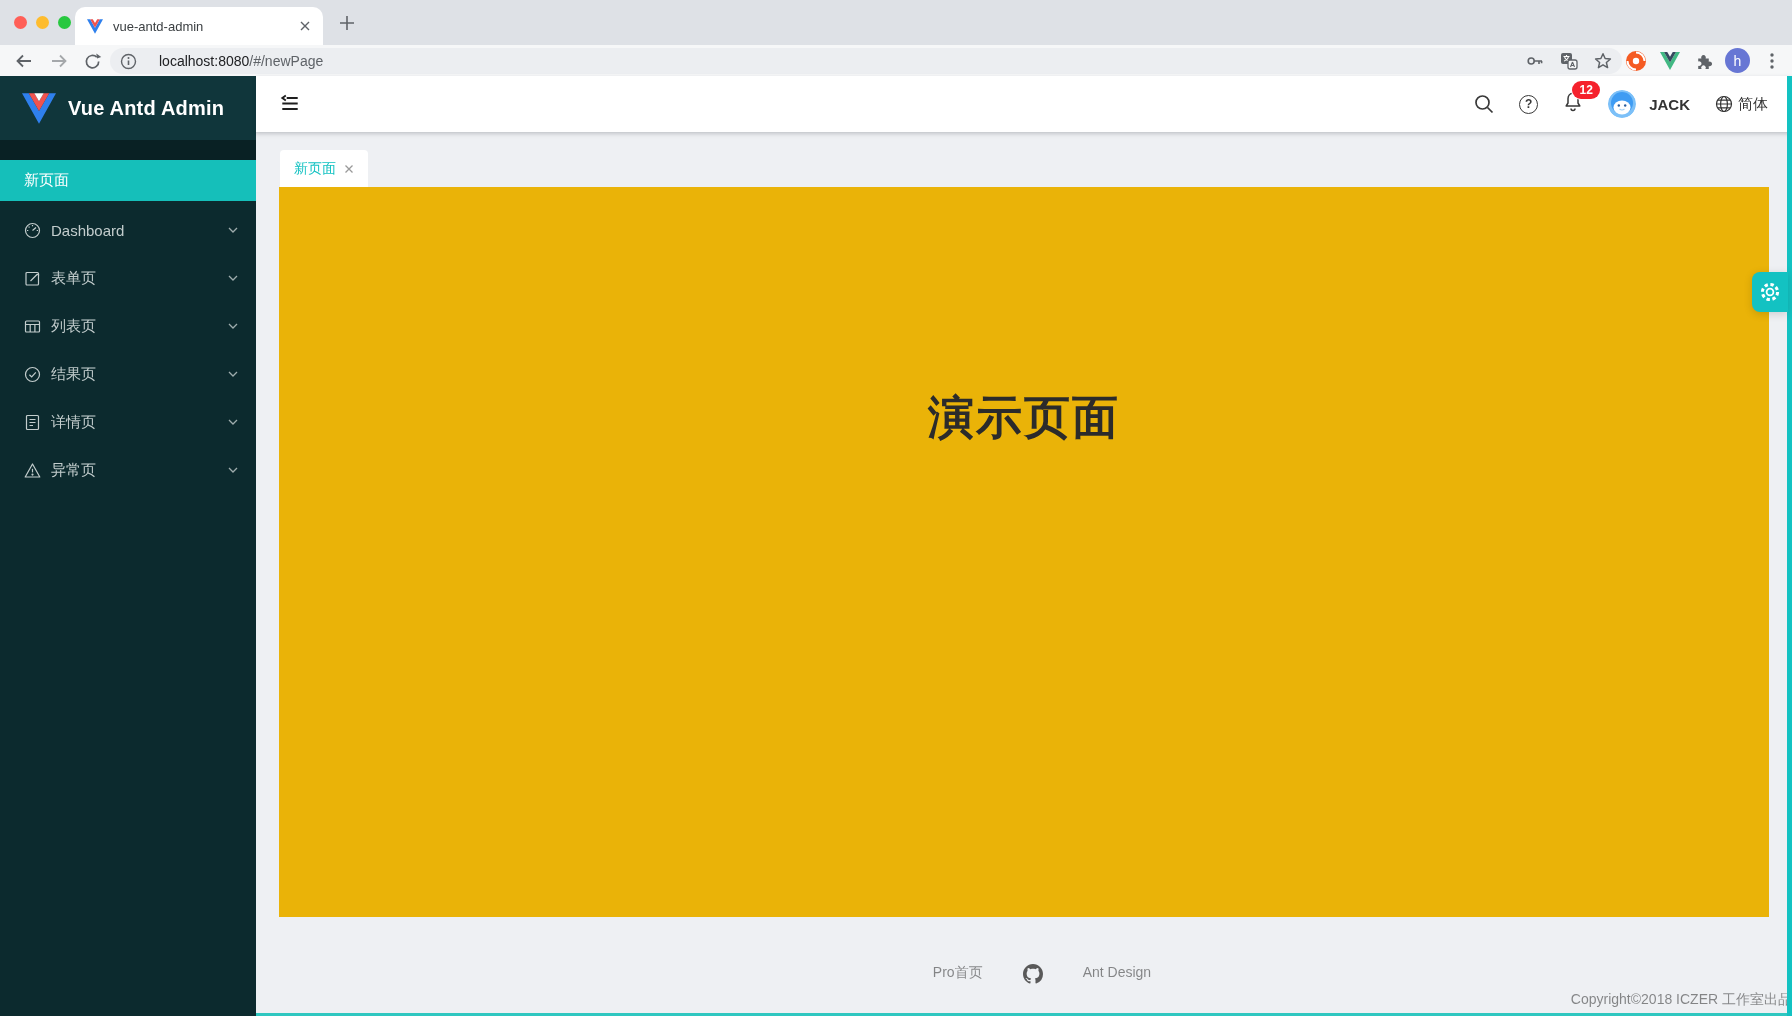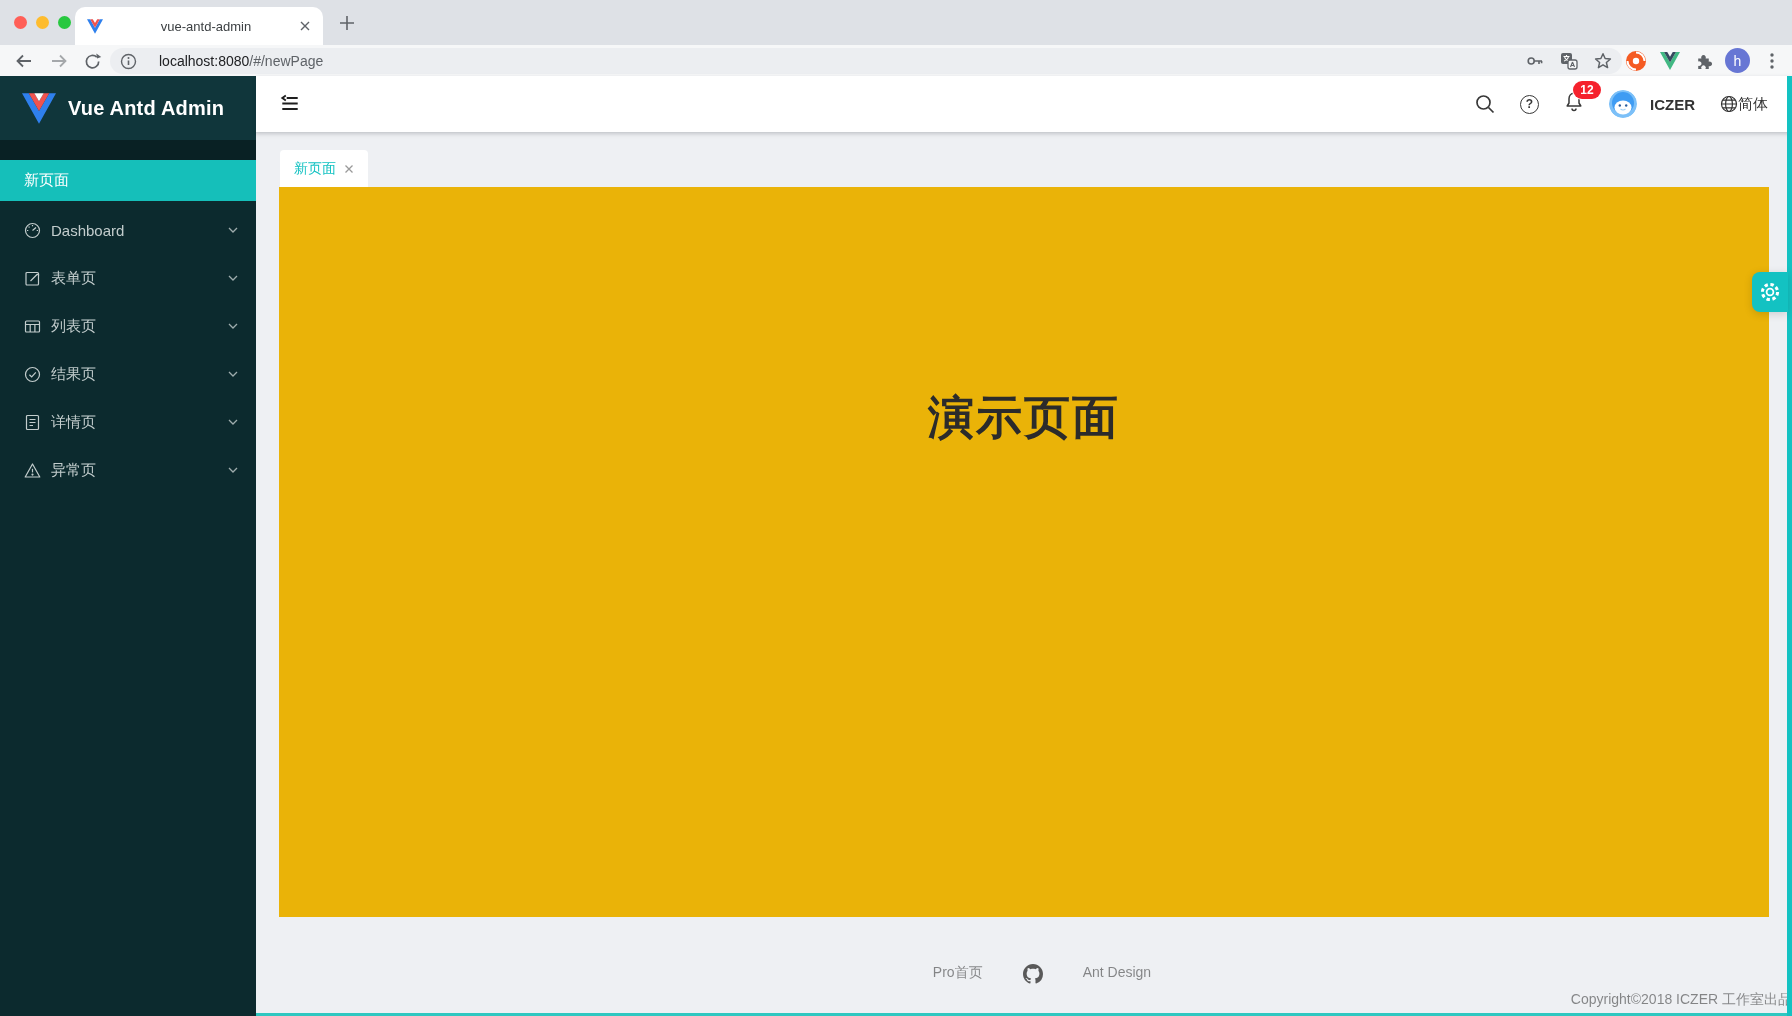--- a/index.html
+++ b/index.html
@@ -7,21 +7,21 @@
     font-family:"Liberation Sans","DejaVu Sans",sans-serif; background:#fff; }
   .stage { position:absolute; inset:0; width:1792px; height:1016px; }
 
   
   .tabstrip { position:absolute; left:0; top:0; right:0; height:45px; background:#dee1e6; }
   .traffic { position:absolute; left:14px; top:16px; display:flex; gap:9px; }
   .traffic .dot { width:13px; height:13px; border-radius:50%; }
   .dot-red{background:#ff5f57}.dot-yellow{background:#febc2e}.dot-green{background:#28c840}
   .btab { position:absolute; left:75px; top:7px; width:248px; height:38px; background:#fff;
     border-radius:10px 10px 0 0; display:flex; align-items:center; padding:0 12px; }
-  .btab-title { font-size:13px; color:#3c4043; margin-left:10px; flex:1; white-space:nowrap; overflow:hidden;text-align:center; }
+  .btab-title { font-size:13px; color:#3c4043; margin-left:10px; flex:1; white-space:nowrap; overflow:hidden; }
   .icon-btn { display:inline-flex; align-items:center; justify-content:center; }
   .newtab { position:absolute; left:336px; top:12px; width:22px; height:22px; color:#5f6368; }
   .toolbar { position:absolute; left:0; top:45px; right:0; height:31px; background:#f6f7f8; }
   .nav-ic { position:absolute; top:4px; width:24px; height:24px; }
   .omnibox { position:absolute; left:110px; top:3px; width:1512px; height:26px; background:#eceef1;
     border-radius:13px; display:flex; align-items:center; padding:0 10px; }
   .url { font-size:14px; margin-left:22px; color:#202124; }
   .url .path { color:#5f6368; }
   .omni-right { position:absolute; right:10px; top:4px; display:flex; gap:16px; }
   .ext-area { position:absolute; right:8px; top:3px; display:flex; gap:9px; align-items:center; }
@@ -54,21 +54,21 @@
   .header-right { position:absolute; right:24px; top:0; height:56px; display:flex; align-items:center; gap:25px; }
   .h-ic { width:20px; height:20px; color:#383838; }
   .q-circle { width:19px; height:19px; border:1.5px solid #383838; border-radius:50%;
     display:flex; align-items:center; justify-content:center; font-size:12px; font-weight:bold; color:#383838; }
   .bell-wrap { position:relative; }
   .badge { position:absolute; top:-11px; left:9px; min-width:28px; height:18px; background:#f5222d;
     color:#fff; font-size:12px; font-weight:bold; border-radius:9px; display:flex; align-items:center;
     justify-content:center; box-shadow:0 0 0 1px #fff; padding:0 6px; }
   .avatar { width:28px; height:28px; border-radius:50%; overflow:hidden; }
   .username { font-size:15px; font-weight:bold; color:#333; margin-left:-12px; }
-  .lang { display:flex; align-items:center; font-size:15px; color:#333; }
+  .lang { display:flex; align-items:center; gap:5px; font-size:15px; color:#333; }
 
   
   .tabbar { position:absolute; left:0; top:56px; right:0; height:55px; background:#eef0f3;
     box-shadow:inset 0 7px 7px -7px rgba(0,0,0,.18); z-index:2; }
   .page-tab { position:absolute; left:24px; top:18px; height:37px; min-width:88px; background:#fff;
     border-radius:4px 4px 0 0; display:flex; align-items:center; justify-content:center;
     gap:8px; padding:0 14px; font-size:14px; color:#13c2c2; cursor:pointer; }
   .page-tab .tclose { width:10px; height:10px; color:#9a9a9a; }
 
   
@@ -337,21 +337,21 @@
           <span class="avatar">
             <svg width="28" height="28" viewBox="0 0 28 28">
                 <circle cx="14" cy="14" r="14" fill="#7cc0f8"></circle>
                 <circle cx="14" cy="13" r="11" fill="#3f9cf3"></circle>
                 <ellipse cx="14" cy="17.5" rx="8.5" ry="7" fill="#fff"></ellipse>
                 <circle cx="10.8" cy="15.5" r="1.2" fill="#2b5f9e"></circle>
                 <circle cx="17.2" cy="15.5" r="1.2" fill="#2b5f9e"></circle>
                 <path d="M11.5 19 q2.5 2 5 0" stroke="#9ed0f7" stroke-width="1.2" fill="none"></path>
               </svg>
           </span>
-          <span class="username">ICZER</span>
+          <span class="username">JACK</span>
           <span class="lang">
             <span class="icon-btn">
               <svg width="18" height="18" viewBox="0 0 18 18" stroke="#333" stroke-width="1.2" fill="none">
                   <circle cx="9" cy="9" r="7.5"></circle>
                   <ellipse cx="9" cy="9" rx="3.4" ry="7.5"></ellipse>
                   <path d="M1.5 9 H16.5 M2.6 5.2 H15.4 M2.6 12.8 H15.4"></path>
                 </svg>
             </span>
             <span>简体</span>
           </span>

